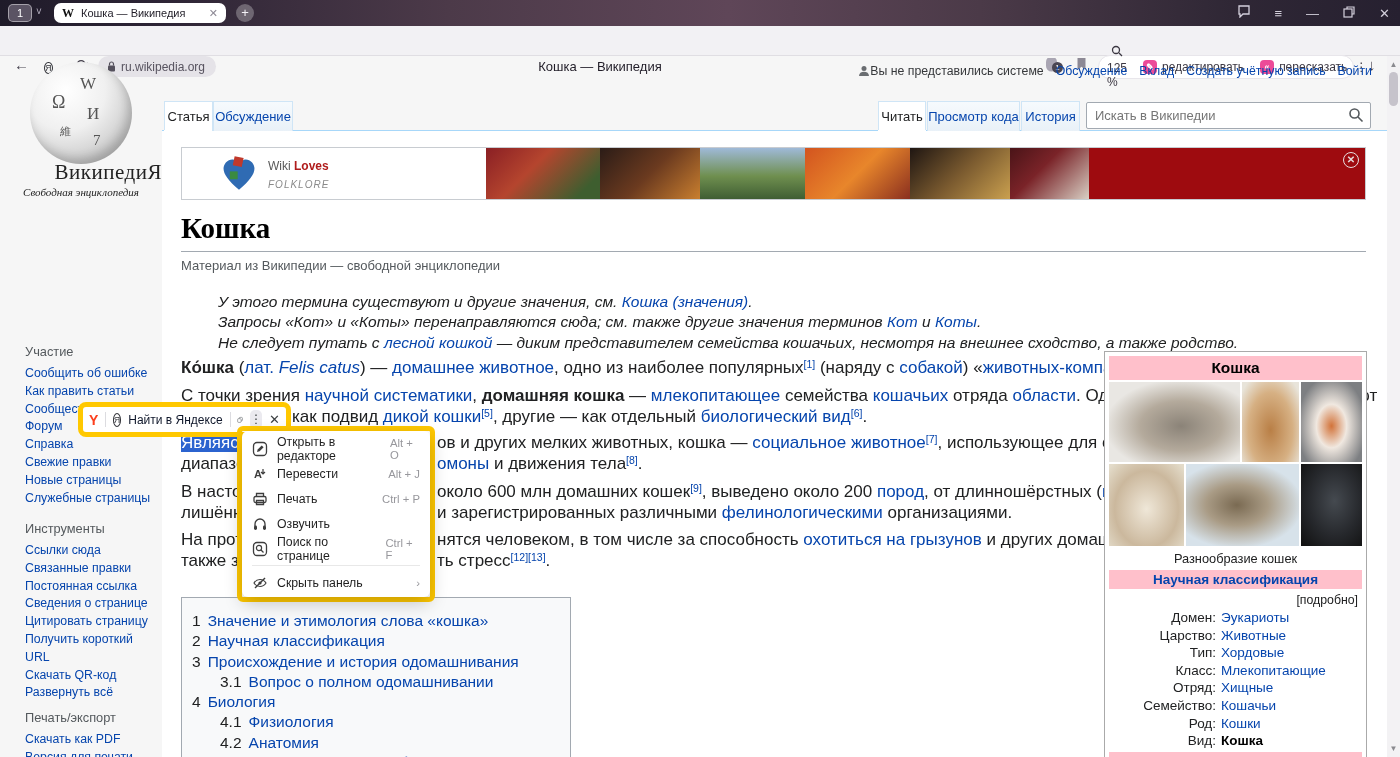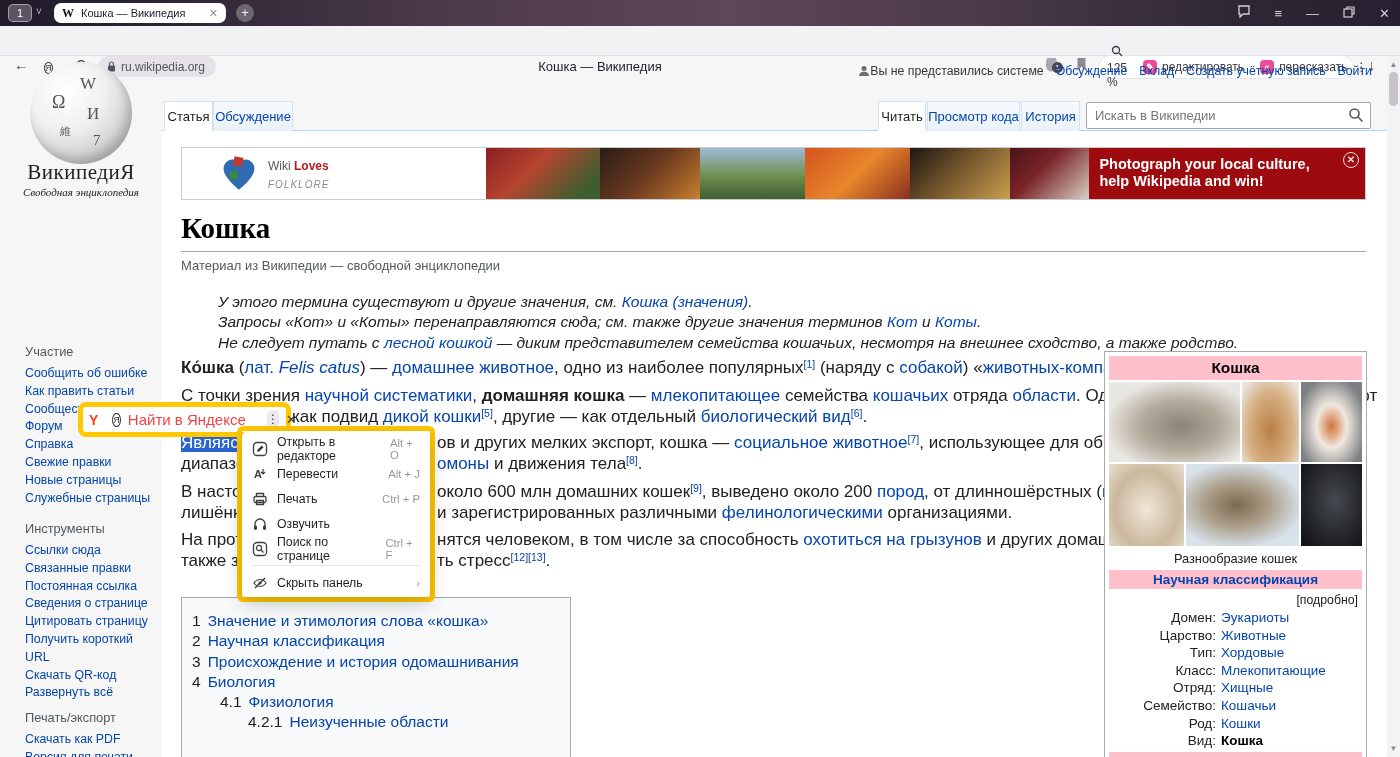--- a/index.html
+++ b/index.html
@@ -49,21 +49,21 @@
   .vtab.active { background:#fff; color:#202122; }
   .wsearch { position:absolute; left:1086px; top:102px; width:285px; height:27px; border:1px solid #a2a9b1; border-radius:2px;
     background:#fff; font-size:13px; color:#72777d; padding:0 28px 0 8px; font-family:"Liberation Sans",sans-serif; }
   .sglass { position:absolute; left:1348px; top:107px; width:16px; height:16px; }
 
   
   .globe { position:absolute; left:30px; top:62px; width:102px; height:102px; border-radius:50%;
     background:radial-gradient(circle at 35% 28%, #ffffff 0%, #f0f0f0 40%, #cfcfcf 70%, #aaaaaa 100%);
     box-shadow:inset -4px -6px 10px rgba(0,0,0,.18); font-family:"Liberation Serif",serif; color:#555; }
   .globe span { position:absolute; }
-  .wlogo-title { position:absolute; left:0px; top:160px; width:162px; text-align:center;
+  .wlogo-title { position:absolute; left:0px; top:160px; width:162px; text-align:right;
     font-family:"Liberation Serif",serif; font-size:21px; color:#222; letter-spacing:.5px; }
   .wlogo-sub { position:absolute; left:0px; top:186px; width:162px; text-align:center;
     font-family:"Liberation Serif",serif; font-style:italic; font-size:11px; color:#222; }
   .sidelist { position:absolute; left:25px; width:130px; font-size:12.3px; line-height:17.8px; }
   .sidehead { position:absolute; left:25px; font-size:12.8px; color:#54595d; }
 
   
   .banner { position:absolute; left:181px; top:147px; width:1185px; height:53px; background:#fff; border:1px solid #c8ccd1; display:flex; }
   .banner .logozone { width:304px; display:flex; align-items:center; gap:8px; padding-left:36px; }
   .wlf-txt1 { font-size:12px; color:#5a5a5a; }
@@ -100,21 +100,21 @@
   .caption { text-align:center; font-size:12.8px; color:#202122; padding:3px 0 4px; }
   .detai { text-align:right; font-size:12.3px; color:#202122; padding:4px 4px 2px; }
   .taxrow { display:flex; line-height:17.6px; }
   .taxrow .lab { width:112px; text-align:right; padding-right:5px; color:#202122; }
 
   
   .ypopup { position:absolute; left:78px; top:402px; width:213px; height:35px; border:5px solid #ffc800; border-radius:8px;
     background:#fff; z-index:80; display:flex; align-items:center; padding:0 6px; gap:7px; }
   .ypopup .ylogo { color:#fc3f1d; font-weight:bold; font-size:14px; }
   .ypopup .vsep { width:1px; height:15px; background:#dcdce0; }
-  .ypopup .findlab { font-size:15px; color:#ef4444; white-space:nowrap; }
+  .ypopup .findlab { font-size:12px; color:#0f172a; white-space:nowrap; }
   .ypopup .dots { width:19px; height:19px; border-radius:5px; background:#ebeaef; color:#3c4043; text-align:center; line-height:19px; font-size:12px; }
   .ypopup .xx { color:#3c4043; font-size:13px; }
   .ycircle { width:14px; height:14px; border:1.3px solid #33343a; border-radius:50%; font-size:9px; line-height:12px; text-align:center; color:#33343a; }
 
   .menuwrap { position:absolute; left:237px; top:426px; width:198px; height:176px; border:5px solid #ffc800; border-radius:6px; z-index:80; }
   .cmenu { width:100%; height:100%; background:#fff; border-radius:6px; box-shadow:0 6px 18px rgba(0,0,0,.22); padding:5px 0; }
   .mitem { height:25px; display:flex; align-items:center; padding:0 10px; gap:9px; font-size:12.3px; color:#1f1f1f; }
   .mitem .sc { margin-left:auto; color:#97979c; font-size:11.3px; }
   .mdiv { height:1px; background:#e8e8e8; margin:4px 10px; }
   .mic { width:16px; height:16px; flex:0 0 16px; }
@@ -294,51 +294,52 @@
         <span class="wlf-txt2">FOLKLORE</span>
       </span>
     </div>
     <div class="photo" style="width:115px;background:linear-gradient(135deg,#8a1f24,#b5452e 40%,#3e5e2f 85%);"></div>
     <div class="photo" style="width:100px;background:linear-gradient(135deg,#2b1c17,#6b3a1f 50%,#c97f2f);"></div>
     <div class="photo" style="width:105px;background:linear-gradient(180deg,#9fb9d8 0%,#6f8f4f 55%,#3f5e33);"></div>
     <div class="photo" style="width:105px;background:linear-gradient(135deg,#d3541f,#e8862b 50%,#8a2f1f);"></div>
     <div class="photo" style="width:100px;background:linear-gradient(135deg,#1f1612,#7a5a2f 50%,#caa04f);"></div>
     <div class="photo" style="width:80px;background:linear-gradient(135deg,#4a1418,#7a2328 40%,#d8cfc4);"></div>
     <div class="redzone">
-      <span>Photograph your local culture, help Wikipedia and win!</span>
       <span class="bclose">✕</span>
     </div>
   </div>
 
   <h1 class="h1">Кошка</h1>
   <div class="h1rule"></div>
   <div class="subtitle">Материал из Википедии — свободной энциклопедии</div>
 
   <div class="hatnote" style="top:293px;"><span>У этого термина существуют и другие значения, см. </span><span class="lnk">Кошка (значения)</span><span>.</span></div>
   <div class="hatnote" style="top:334px;"><span>Не следует путать с </span><span class="lnk">лесной кошкой</span><span> — диким представителем семейства кошачьих, несмотря на внешнее сходство, а также родство.</span></div>
   <div class="hatnote" style="top:313px;"><span>Запросы «Кот» и «Коты» перенаправляются сюда; см. также другие значения терминов </span><span class="lnk">Кот</span><span> и </span><span class="lnk">Коты</span><span>.</span></div>
 
   <div class="pline" style="top:358px;"><span class="b">Ко́шка</span><span> (</span><span class="lnk">лат.</span><span> </span><span class="lnk it">Felis catus</span><span>) — </span><span class="lnk">домашнее животное</span><span>, одно из наиболее популярных</span><span class="sup">[1]</span><span> (наряду с </span><span class="lnk">собакой</span><span>) «</span><span class="lnk">животных-компаньонов</span><span>»</span><span class="sup">[2][3][4]</span><span>.</span></div>
   <div class="pline" style="top:386px;"><span>С точки зрения </span><span class="lnk">научной систематики</span><span>, </span><span class="b">домашняя кошка</span><span> — </span><span class="lnk">млекопитающее</span><span> семейства </span><span class="lnk">кошачьих</span><span> отряда </span><span class="lnk">области</span><span>. Одни исследователи рассматривают</span></div>
   <div class="pline" style="top:407px;">
       <span class="right" style="left:111px;"><span>как подвид </span><span class="lnk">дикой кошки</span><span class="sup">[5]</span><span>, другие — как отдельный </span><span class="lnk">биологический вид</span><span class="sup">[6]</span><span>.</span></span>
     </div>
-  <div class="pline" style="top:433px;"><span><span class="sel">Являясь</span></span><span class="right" style="left:256px;"><span>ов и других мелких экспорт, кошка — </span><span class="lnk">социальное животное</span><span class="sup">[7]</span><span>, использующее для общения широкий</span></span></div>
+  <div class="pline" style="top:433px;"><span><span class="sel">Являясь</span></span><span class="right" style="left:256px;"><span>ов и других мелких животных, кошка — </span><span class="lnk">социальное животное</span><span class="sup">[7]</span><span>, использующее для общения широкий</span></span></div>
   <div class="pline" style="top:454px;"><span><span>диапазон</span></span><span class="right" style="left:256px;"><span class="lnk">омоны</span><span> и движения тела</span><span class="sup">[8]</span><span>.</span></span></div>
   <div class="pline" style="top:482px;"><span><span>В настоя</span></span><span class="right" style="left:256px;"><span>около 600 млн домашних кошек</span><span class="sup">[9]</span><span>, выведено около 200 </span><span class="lnk">пород</span><span>, от длинношёрстных (</span><span class="lnk">персидская кошка</span><span>) до</span></span></div>
   <div class="pline" style="top:503px;"><span><span>лишённы</span></span><span class="right" style="left:256px;"><span>и зарегистрированных различными </span><span class="lnk">фелинологическими</span><span> организациями.</span></span></div>
   <div class="pline" style="top:530px;"><span><span>На протя</span></span><span class="right" style="left:256px;"><span>нятся человеком, в том числе за способность </span><span class="lnk">охотиться на грызунов</span><span> и других домашних вредителей</span><span class="sup">[10][11]</span><span>, а</span></span></div>
   <div class="pline" style="top:551px;"><span><span>также за</span></span><span class="right" style="left:256px;"><span>ть стресс</span><span class="sup">[12][13]</span><span>.</span></span></div>
 
   <div class="toc">
     <div class="tocitem ind1"><span class="num">1</span><span class="lnk">Значение и этимология слова «кошка»</span></div>
     <div class="tocitem ind1"><span class="num">2</span><span class="lnk">Научная классификация</span></div>
     <div class="tocitem ind1"><span class="num">3</span><span class="lnk">Происхождение и история одомашнивания</span></div>
+    <div class="tocitem ind2"><span class="num">3.1</span><span class="lnk">Вопрос о полном одомашнивании</span></div>
     <div class="tocitem ind1"><span class="num">4</span><span class="lnk">Биология</span></div>
     <div class="tocitem ind2"><span class="num">4.1</span><span class="lnk">Физиология</span></div>
+    <div class="tocitem ind2"><span class="num">4.2</span><span class="lnk">Анатомия</span></div>
     <div class="tocitem ind3"><span class="num">4.2.1</span><span class="lnk">Неизученные области</span></div>
   </div>
 
   <div class="infobox">
     <div class="pinkhead" style="font-size:15.5px;">Кошка</div>
     <div class="collage">
       <div class="row">
         <div class="cell" style="width:131px;height:80px;background:radial-gradient(ellipse at 55% 55%, #8b8378 0%, #b4aa9c 40%, #e9e7e3 75%);"></div>
         <div class="cell" style="width:57px;height:80px;background:radial-gradient(ellipse at 50% 60%, #b97f46 0%, #d6b083 55%, #e8e4da 90%);"></div>
         <div class="cell" style="width:61px;height:80px;background:radial-gradient(ellipse at 50% 55%, #d2733a 0%, #f0e8e0 35%, #7d7f82 80%);"></div>

